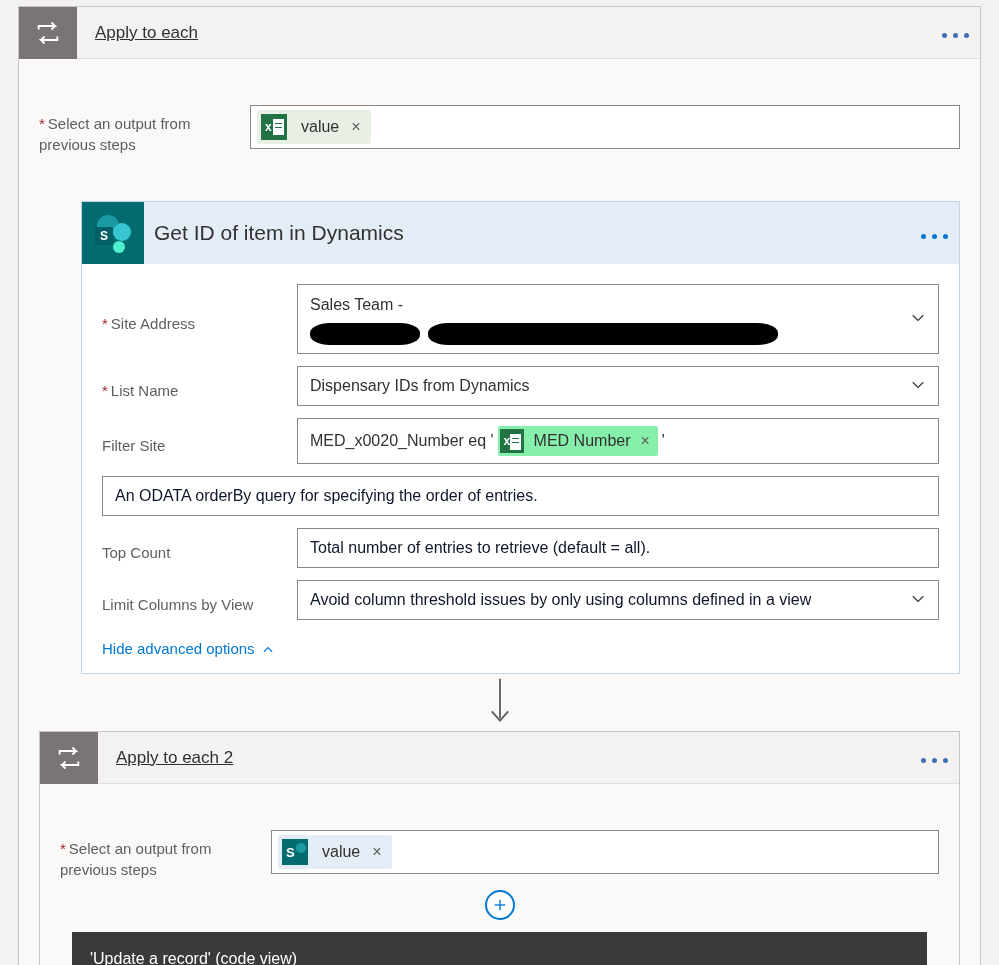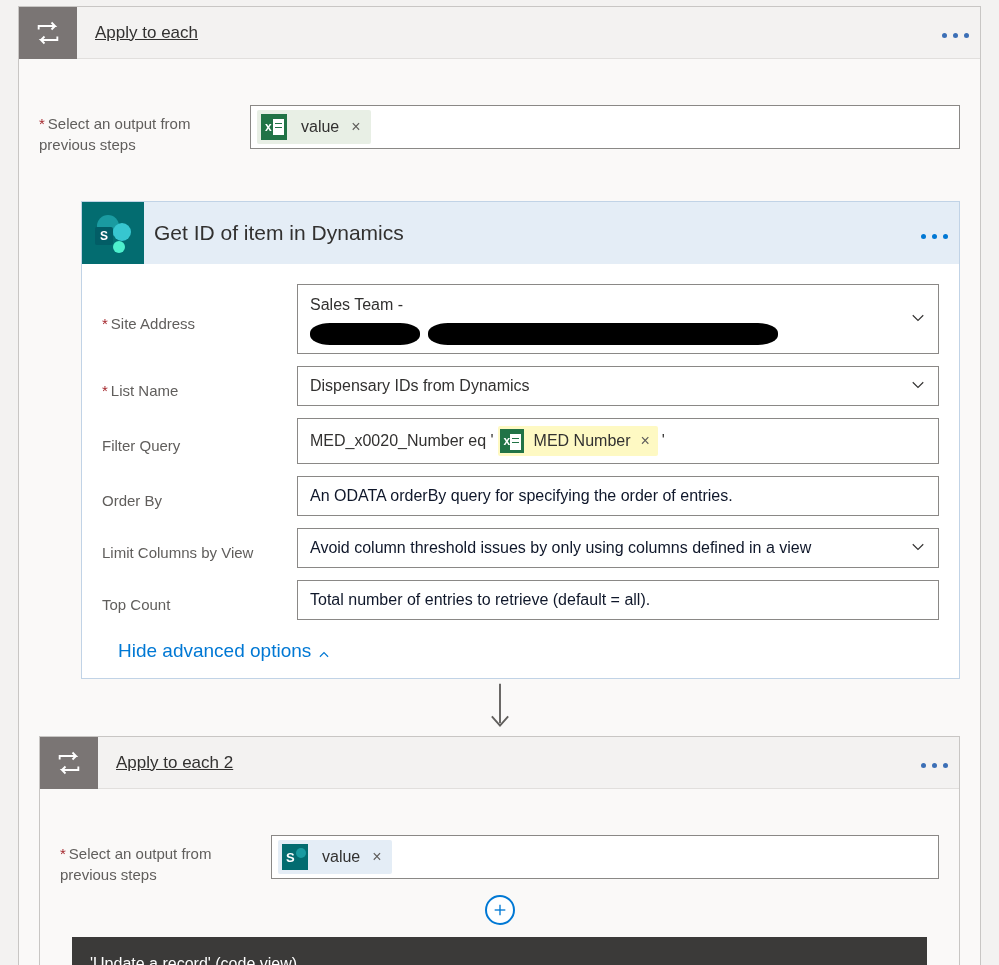--- a/index.html
+++ b/index.html
@@ -54,24 +54,24 @@
   .form-label .req { color:#a4262c; margin-right:3px;}
   .form-control-wrap { flex:1; position:relative;}
   .form-control { width:100%; border:1px solid #8a8886; background:#fff; min-height:38px; font-size:16px; padding:7px 40px 7px 12px; color:#323130; display:flex; align-items:center; flex-wrap:wrap; gap:4px; line-height:1.5;}
   .form-control.tall { min-height:60px; align-items:flex-start; flex-direction:column; padding-top:8px; padding-bottom:8px;}
   .form-control .placeholder { color:#0f172a; }
   .chevron { position:absolute; right:12px; top:50%; transform:translateY(-50%); pointer-events:none;}
   .chevron svg { width:18px; height:18px; }
   
   .redact { display:inline-block; background:#000; height:22px; border-radius:20px / 10px; vertical-align:middle;}
   
-  .inline-token { display:inline-flex; align-items:center; background:#fef9c3; height:30px; padding:0 6px 0 0; gap:8px; font-size:16px; border-radius:2px; vertical-align:middle;}
+  .inline-token { display:inline-flex; align-items:center; background:#86efac; height:30px; padding:0 6px 0 0; gap:8px; font-size:16px; border-radius:2px; vertical-align:middle;}
   .inline-token .excel-icon { width:24px; height:24px;}
 
-  .adv-link { color:#0078d4; font-size:19px; cursor:pointer; display:inline-flex; align-items:flex-end; gap:6px; margin-top:8px;margin-left:16px;}
+  .adv-link { color:#0078d4; font-size:15px; cursor:pointer; display:inline-flex; align-items:flex-end; gap:6px; margin-top:8px;}
   .adv-link svg { width:14px; height:14px;}
 
   .arrow-connector { text-align:center; padding:4px 0 2px 0;}
   .arrow-connector svg { width:28px; height:48px; }
 
   .outer-card2 { margin:0 18px 0 18px; border:1px solid #c8c6c4; background:#faf9f8; }
   
   .add-btn-row { text-align:center; margin:6px 0 12px 0;}
   .add-btn { width:30px; height:30px; border:2px solid #0078d4; border-radius:50%; display:inline-flex; align-items:center; justify-content:center; color:#0078d4; cursor:pointer; background:#fff;}
   .add-btn svg { width:16px; height:16px;}
@@ -163,65 +163,64 @@
               <div class="form-control">
                 <span>Dispensary IDs from Dynamics</span>
               </div>
               <span class="chevron"><svg viewBox="0 0 24 24" stroke="#323130" stroke-width="1.5" fill="none">
                     <path d="M5 9l7 7 7-7"></path>
                   </svg></span>
             </div>
           </div>
 
           <div class="form-row">
-            <div class="form-label">Filter Query</div>
+            <div class="form-label">Filter Site</div>
             <div class="form-control-wrap">
               <div class="form-control" style="padding-right:24px;">
                 <span>MED_x0020_Number eq '</span>
                 <span class="inline-token">
                   <span class="token-icon-wrap" style="width:28px;height:28px;">
                       <span class="excel-icon">
                         <span class="excel-icon-sheet"></span>
                       </span>
                     </span>
                   <span>MED Number</span>
                   <span class="token-x">×</span>
                 </span>
                 <span>'</span>
               </div>
             </div>
           </div>
 
           <div class="form-row">
-            <div class="form-label">Order By</div>
             <div class="form-control-wrap">
               <div class="form-control">
                 <span class="placeholder">An ODATA orderBy query for specifying the order of entries.</span>
+              </div>
+            </div>
+          </div>
+
+          <div class="form-row">
+            <div class="form-label">Top Count</div>
+            <div class="form-control-wrap">
+              <div class="form-control">
+                <span class="placeholder">Total number of entries to retrieve (default = all).</span>
               </div>
             </div>
           </div>
 
           <div class="form-row">
             <div class="form-label">Limit Columns by View</div>
             <div class="form-control-wrap">
               <div class="form-control">
                 <span class="placeholder">Avoid column threshold issues by only using columns defined in a view</span>
               </div>
               <span class="chevron"><svg viewBox="0 0 24 24" stroke="#323130" stroke-width="1.5" fill="none">
                     <path d="M5 9l7 7 7-7"></path>
                   </svg></span>
-            </div>
-          </div>
-
-          <div class="form-row">
-            <div class="form-label">Top Count</div>
-            <div class="form-control-wrap">
-              <div class="form-control">
-                <span class="placeholder">Total number of entries to retrieve (default = all).</span>
-              </div>
             </div>
           </div>
 
           <div class="adv-link">
             <span>Hide advanced options</span>
             <svg viewBox="0 0 24 24" stroke="#0078d4" stroke-width="2" fill="none">
                 <path d="M5 15l7-7 7 7"></path>
               </svg>
           </div>
 

